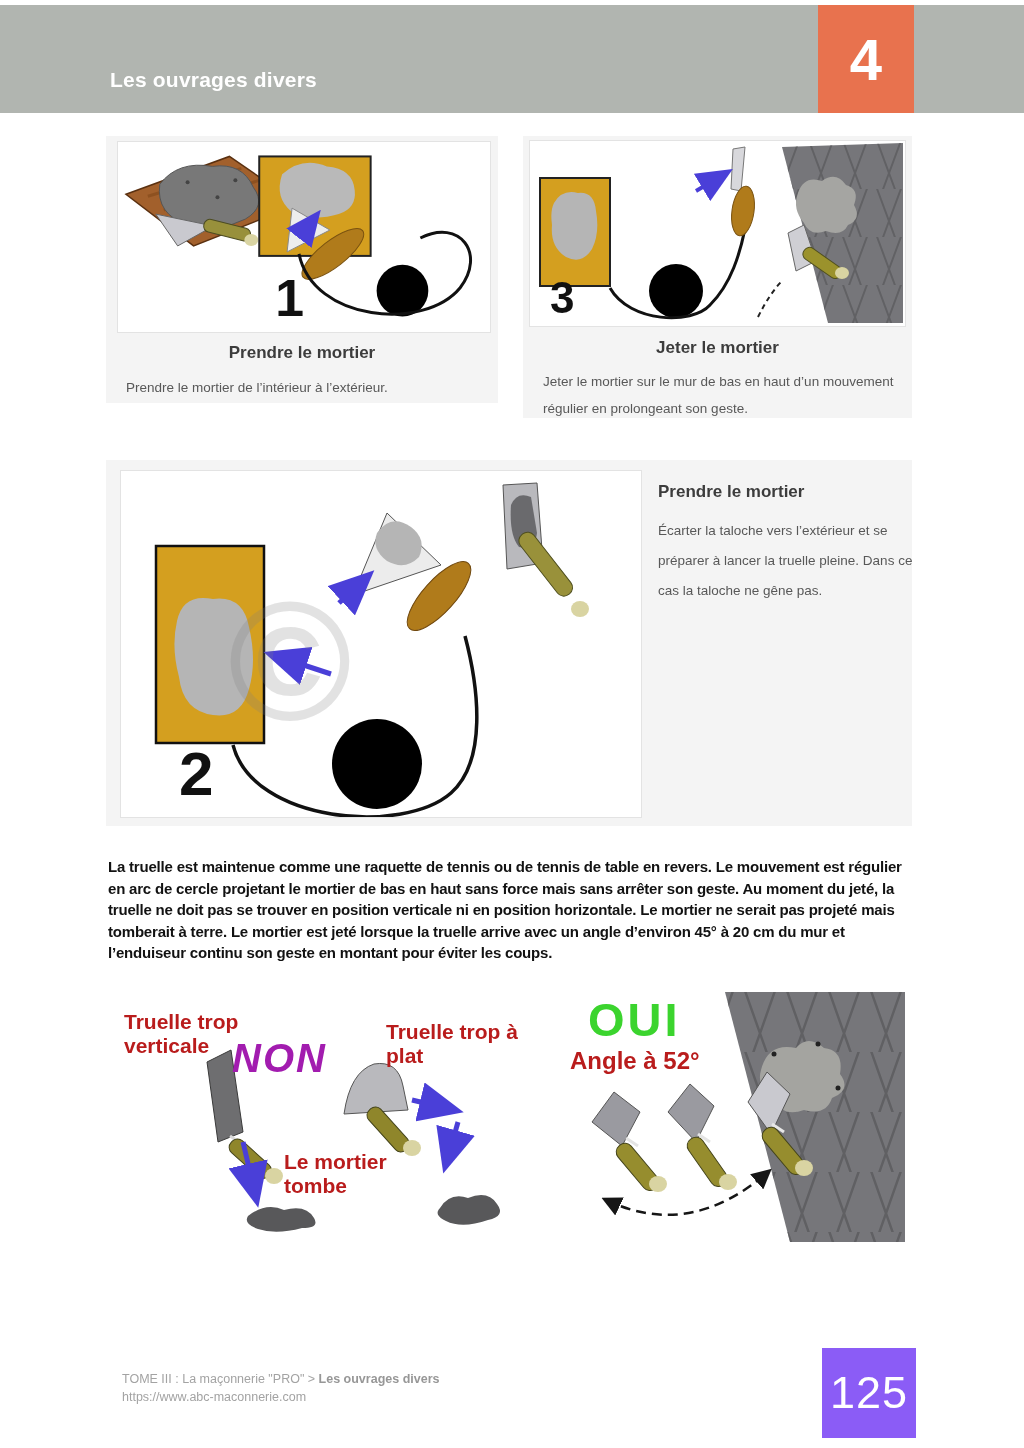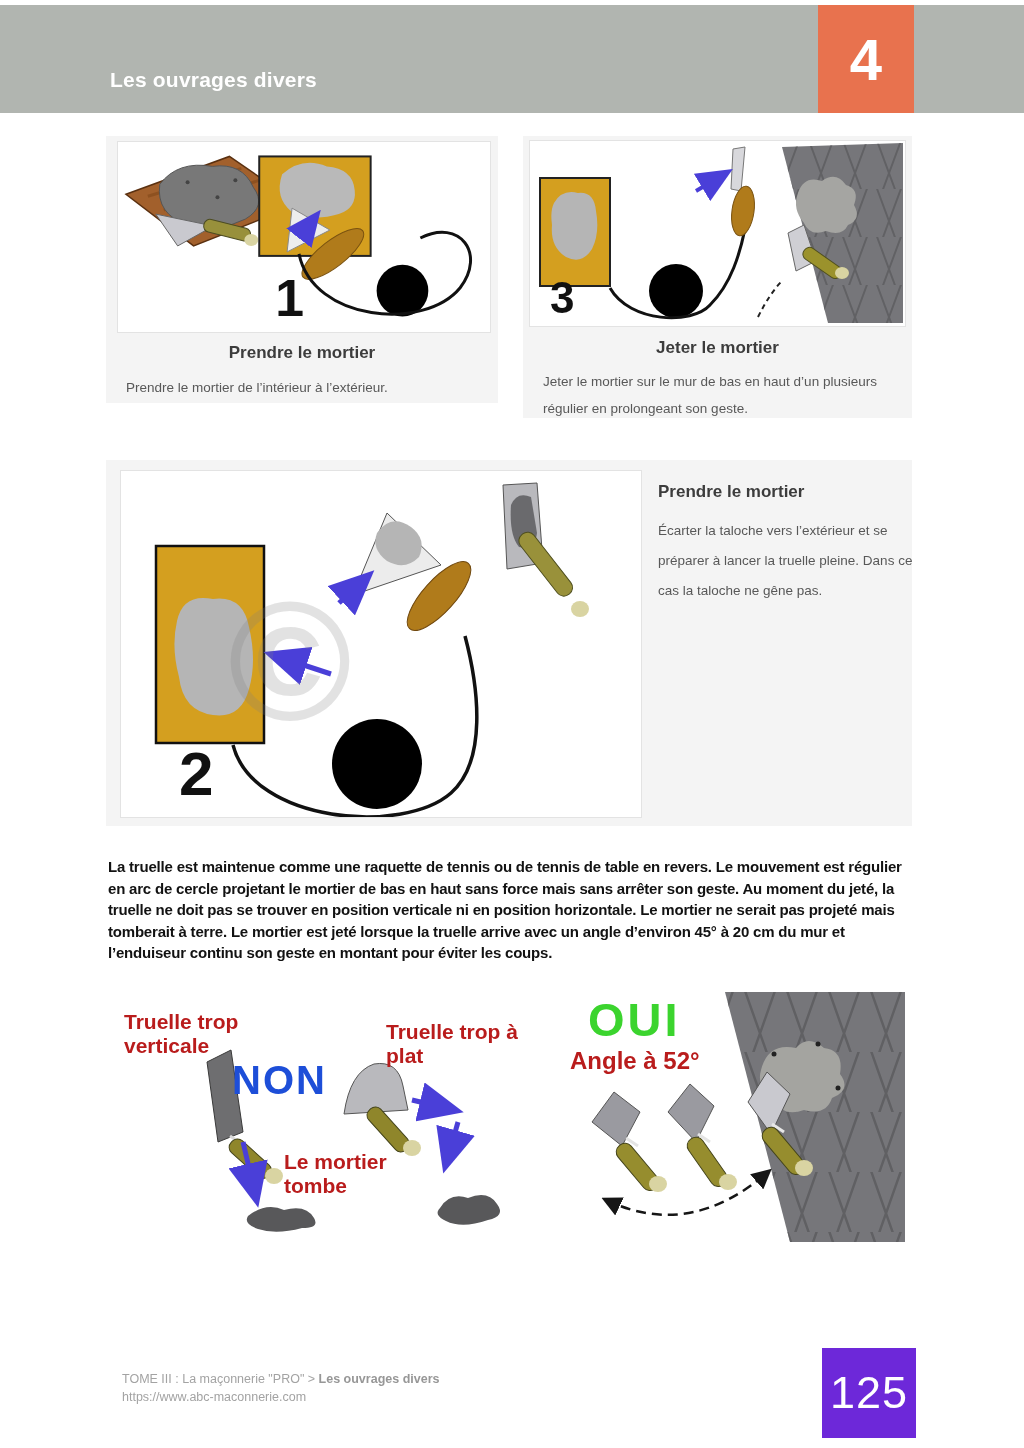--- a/index.html
+++ b/index.html
@@ -35,30 +35,30 @@
   .wm-text{position:absolute;left:220px;top:688px;font-size:146px;font-weight:bold;color:#8a8a8a;opacity:.3;letter-spacing:2px;}
   
   .body-par{position:absolute;left:108px;top:856px;width:814px;font-size:15px;font-weight:bold;
             color:#121212;line-height:21.5px;letter-spacing:-0.2px;}
   .advice{position:absolute;left:108px;top:1272px;width:814px;font-size:15.5px;font-weight:bold;color:#000;}
   
   .diagram{position:absolute;left:106px;top:992px;width:806px;height:255px;}
   .diagram svg{position:absolute;left:0;top:0;}
   .dg-label{position:absolute;font-weight:bold;color:#b91c1c;line-height:1.12;}
   .lbl-vertical{left:18px;top:18px;width:155px;font-size:21px;}
-  .lbl-non{left:126px;top:66px;font-size:40px;color:#1d4ed8;letter-spacing:2px;}
+  .lbl-non{left:126px;top:44px;font-size:40px;color:#a21caf;letter-spacing:2px;font-style:italic;}
   .lbl-flat{left:280px;top:28px;width:140px;font-size:21px;}
   .lbl-tombe{left:178px;top:158px;width:125px;font-size:21px;}
   .lbl-oui{left:482px;top:2px;font-size:47px;color:#3bd42e;letter-spacing:3px;}
   .lbl-angle{left:464px;top:56px;font-size:24px;}
   
   .crumb{position:absolute;left:122px;top:1372px;font-size:12.5px;color:#a3a3a3;}
   .crumb b{color:#979797;}
   .url{position:absolute;left:122px;top:1390px;font-size:12.5px;color:#a3a3a3;}
-  .page-box{position:absolute;left:822px;top:1348px;width:94px;height:90px;background:#6d28d9;
+  .page-box{position:absolute;left:822px;top:1348px;width:94px;height:90px;background:#8b5cf6;
             display:flex;align-items:center;justify-content:center;color:#fff;font-size:45px;letter-spacing:1px;}
 </style>
 </head>
 <body>
 
 <div class="page">
 
   <div class="header-band"></div>
   <div class="header-title">Les ouvrages divers</div>
   <div class="chapter-box">
@@ -134,21 +134,21 @@
           <path d="M 228 176 Q 240 152 252 140" fill="none" stroke="#222" stroke-width="2" stroke-dasharray="5 4"></path>
         </g>
         <g>
           <polygon points="203,8 215,6 211,50 201,48" fill="#d8d8dc" stroke="#777"></polygon>
           <ellipse cx="213" cy="70" rx="11" ry="25" transform="rotate(8 213 70)" fill="#b07b1b" stroke="#7a5210"></ellipse>
           <line x1="166" y1="50" x2="196" y2="32" stroke="#4a3fd8" stroke-width="4" marker-end="url(#abB)"></line>
         </g>
       </svg>
     </div>
     <div class="panel-title">Jeter le mortier</div>
-    <div class="panel-caption">Jeter le mortier sur le mur de bas en haut d’un plusieurs régulier en prolongeant son geste.</div>
+    <div class="panel-caption">Jeter le mortier sur le mur de bas en haut d’un mouvement régulier en prolongeant son geste.</div>
   </div>
 
   <div class="panel panel-c">
     <div class="panel-img">
       <svg width="520" height="346" viewBox="0 0 520 346">
         <defs>
           <marker id="abC" markerWidth="9" markerHeight="8" refX="7" refY="4" orient="auto">
             <path d="M0,0 L9,4 L0,8 Z" fill="#4a3fd8"></path>
           </marker>
         </defs>

